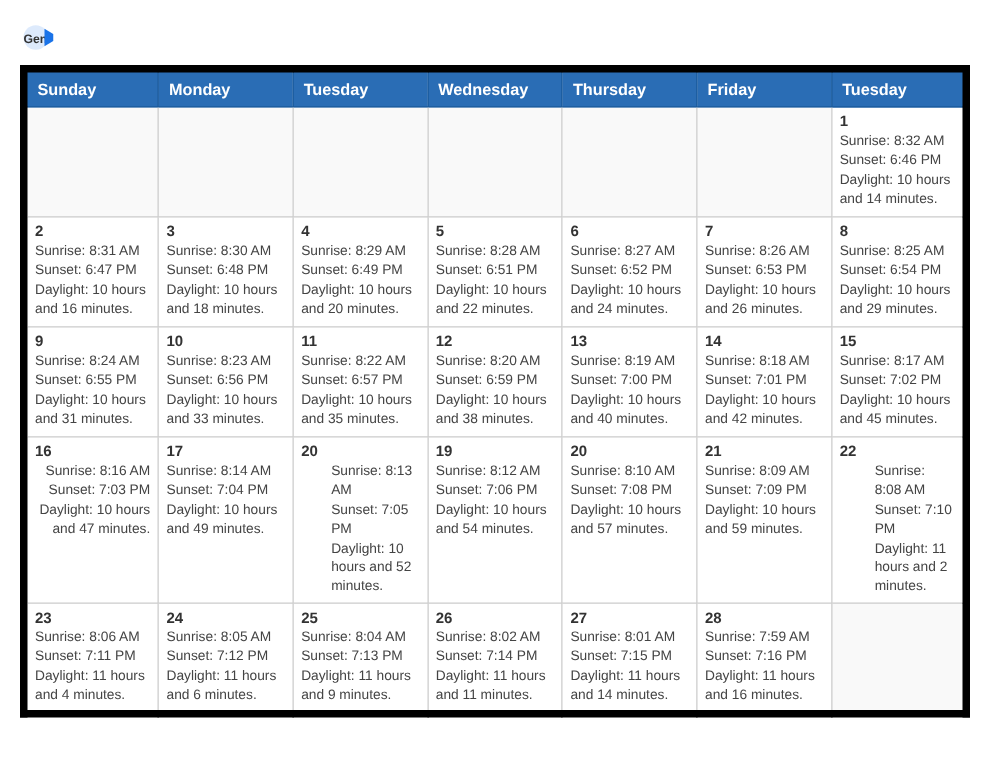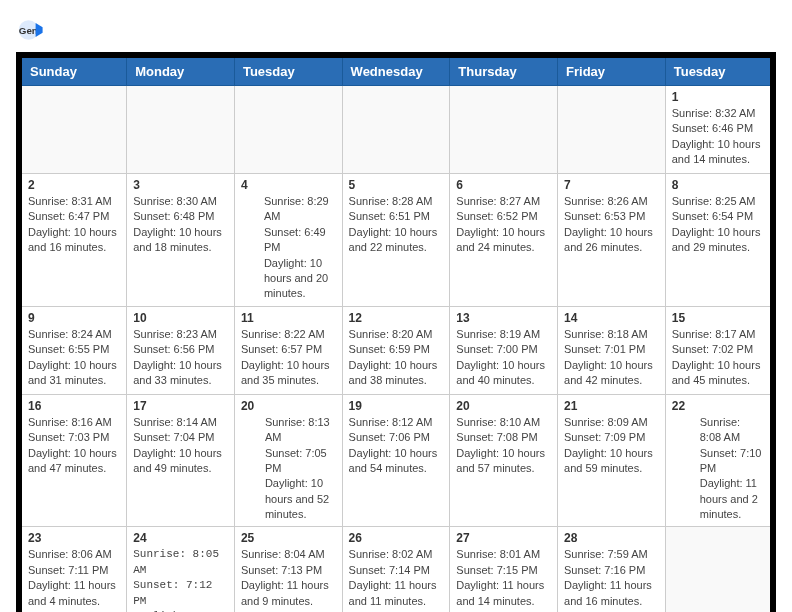--- a/index.html
+++ b/index.html
@@ -140,21 +140,21 @@
 Daylight: 10 hours and 16 minutes.</div>
         </td>
         <td>
           <span class="day-number">3</span>
           <div class="day-info" style="white-space: pre-line;">Sunrise: 8:30 AM
 Sunset: 6:48 PM
 Daylight: 10 hours and 18 minutes.</div>
         </td>
         <td>
           <span class="day-number">4</span>
-          <div class="day-info" style="white-space: pre-line; margin-left: 23px;">Sunrise: 8:29 AM
+          <div class="day-info" style="white-space: pre-line;">Sunrise: 8:29 AM
 Sunset: 6:49 PM
 Daylight: 10 hours and 20 minutes.</div>
         </td>
         <td>
           <span class="day-number">5</span>
           <div class="day-info" style="white-space: pre-line;">Sunrise: 8:28 AM
 Sunset: 6:51 PM
 Daylight: 10 hours and 22 minutes.</div>
         </td>
         <td>
@@ -216,21 +216,21 @@
         <td>
           <span class="day-number">15</span>
           <div class="day-info" style="white-space: pre-line;">Sunrise: 8:17 AM
 Sunset: 7:02 PM
 Daylight: 10 hours and 45 minutes.</div>
         </td>
       </tr>
       <tr>
         <td>
           <span class="day-number">16</span>
-          <div class="day-info" style="white-space: pre-line;">Sunrise: 8:16 AM
+          <div class="day-info" style="white-space: pre-line; text-align: right;">Sunrise: 8:16 AM
 Sunset: 7:03 PM
 Daylight: 10 hours and 47 minutes.</div>
         </td>
         <td>
           <span class="day-number">17</span>
           <div class="day-info" style="white-space: pre-line;">Sunrise: 8:14 AM
 Sunset: 7:04 PM
 Daylight: 10 hours and 49 minutes.</div>
         </td>
         <td>
@@ -266,21 +266,21 @@
       </tr>
       <tr>
         <td>
           <span class="day-number">23</span>
           <div class="day-info" style="white-space: pre-line;">Sunrise: 8:06 AM
 Sunset: 7:11 PM
 Daylight: 11 hours and 4 minutes.</div>
         </td>
         <td>
           <span class="day-number">24</span>
-          <div class="day-info" style="white-space: pre-line; font-family: Liberation Mono, monospace;">Sunrise: 8:05 AM
+          <div class="day-info" style="white-space: pre-line;">Sunrise: 8:05 AM
 Sunset: 7:12 PM
 Daylight: 11 hours and 6 minutes.</div>
         </td>
         <td>
           <span class="day-number">25</span>
           <div class="day-info" style="white-space: pre-line;">Sunrise: 8:04 AM
 Sunset: 7:13 PM
 Daylight: 11 hours and 9 minutes.</div>
         </td>
         <td>

